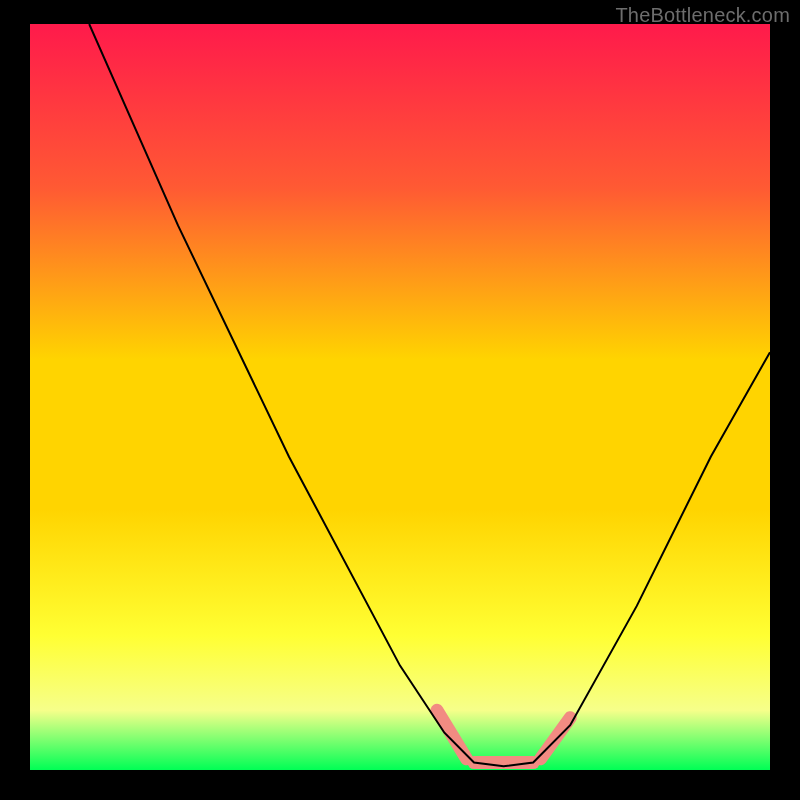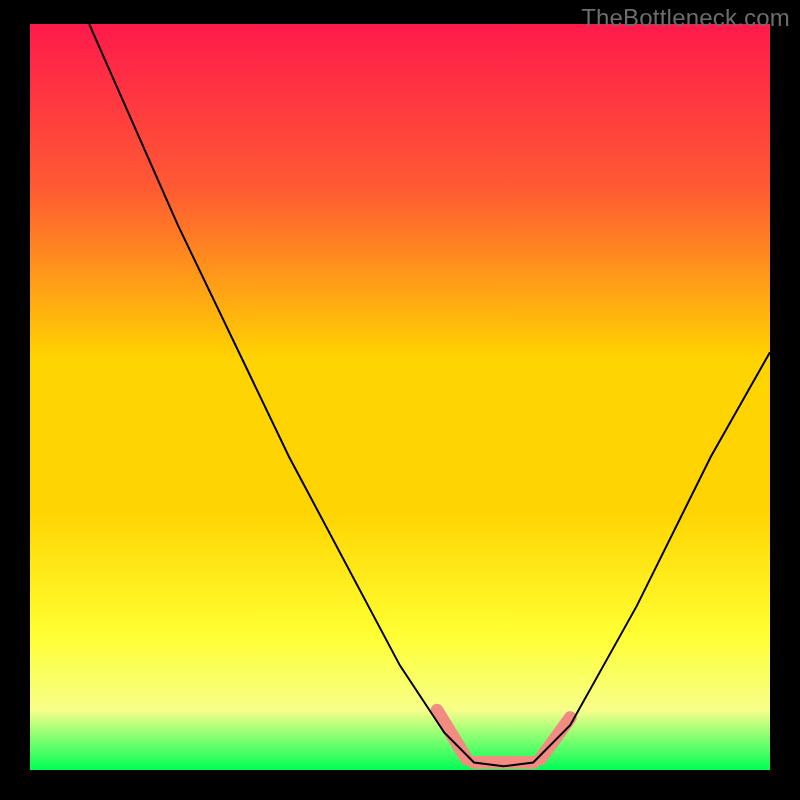--- a/index.html
+++ b/index.html
@@ -14,21 +14,21 @@
     position: relative;
     width: 800px;
     height: 800px;
     background: #000;
   }
   .watermark {
     position: absolute;
     top: 4px;
     right: 10px;
     font-family: Arial, Helvetica, sans-serif;
-    font-size: 24px;
+    font-size: 20px;
     color: #6d6d6d;
     letter-spacing: 0.2px;
     z-index: 10;
   }
   
   .plot {
     position: absolute;
     left: 30px;
     top: 24px;
     width: 740px;   

